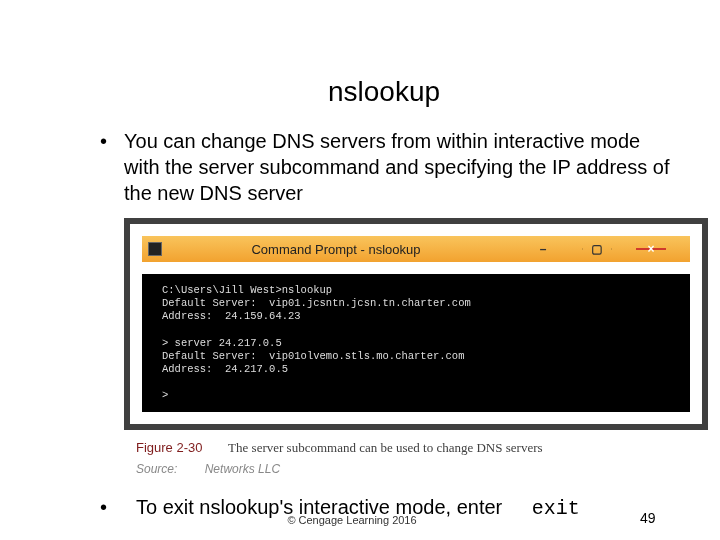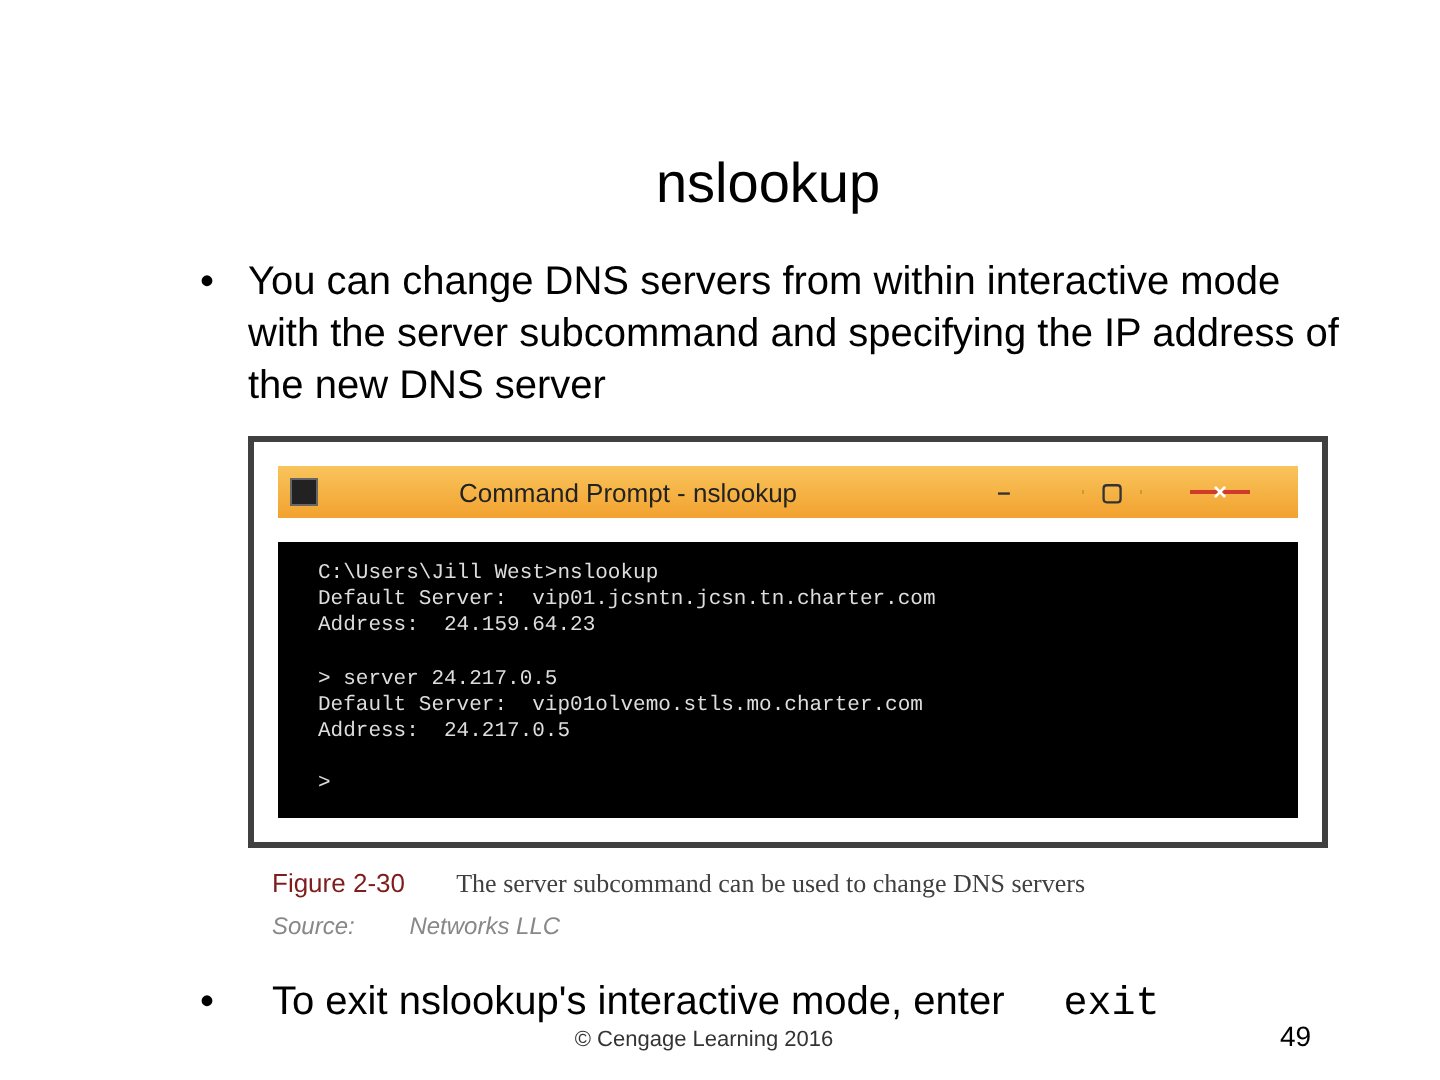--- a/index.html
+++ b/index.html
@@ -32,22 +32,22 @@
     content: "•";
     position: absolute;
     left: 4px;
     top: 0;
     font-size: 20px;
   }
   .mono { font-family: "Courier New", monospace; }
 
   .cmd-window {
     margin: 8px 10px 4px 60px;
-    width: 540px;
-    border: 3px solid #404040;
+    width: 584px;
+    border: 6px solid #404040;
   }
   .cmd-titlebar {
     height: 26px;
     background: linear-gradient(#f9c45c, #f2a22f);
     display: flex;
     align-items: center;
     position: relative;
     font-size: 12px;
   }
   .cmd-icon {

